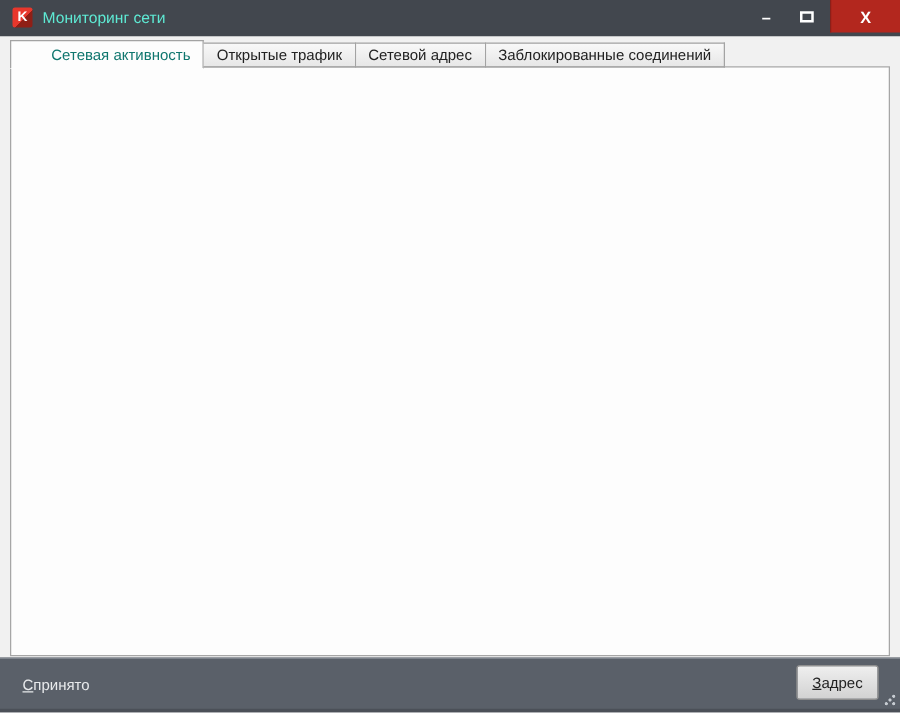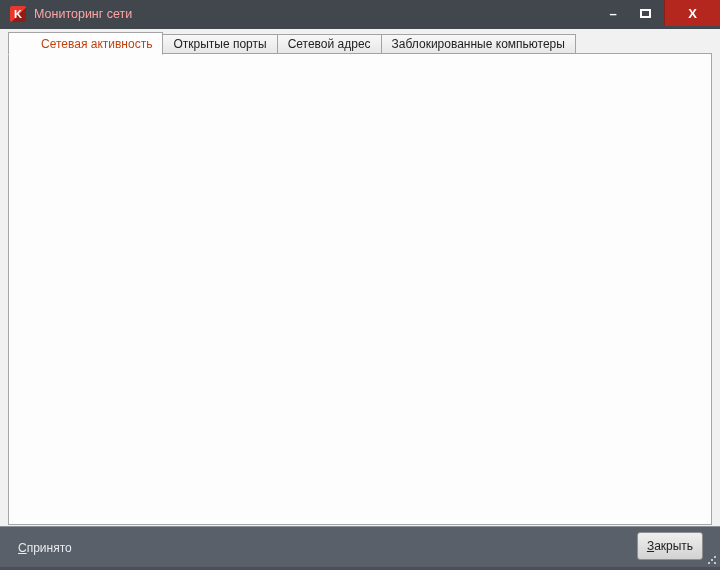--- a/index.html
+++ b/index.html
@@ -4,34 +4,34 @@
 <style>
   * { margin:0; padding:0; box-sizing:border-box; }
   html,body { width:720px; height:570px; overflow:hidden; }
   body { font-family:"Liberation Sans", sans-serif; background:#f1f1f1; position:relative; font-size:12px; color:#1f1f1f; }
 
   
   .titlebar { position:absolute; left:0; top:0; width:720px; height:29px; background:#42474e; }
   .app-icon { position:absolute; left:10px; top:6px; width:16px; height:16px; border-radius:2px;
               background:linear-gradient(135deg,#e8372c 55%,#8f1f16 55%); color:#fff; font-weight:bold;
               font-size:11px; line-height:16px; text-align:center; }
-  .win-title { position:absolute; left:34px; top:7px; color:#fca5a5; font-size:12.5px; }
+  .win-title { position:absolute; left:34px; top:7px; color:#5eead4; font-size:12.5px; }
   .win-btn { position:absolute; top:0; height:26px; display:flex; align-items:center; justify-content:center; cursor:default; }
   .btn-min { left:598px; width:30px; color:#fff; font-weight:bold; font-size:13px; }
   .btn-max { left:630px; width:30px; }
   .btn-max .sq { width:11px; height:9px; border:2px solid #fff; }
   .btn-close { left:664px; width:56px; background:#b3271e; color:#fff; font-weight:bold; font-size:13px; border-left:1px solid #8c1f18; }
 
   
   .tabstrip { position:absolute; left:8px; top:31px; height:23px; display:flex; align-items:flex-end; z-index:3; }
   .tab { height:20px; padding:0 10px; line-height:19px; background:linear-gradient(#f8f8f8,#e7e7e7);
          border:1px solid #a3a3a3; border-left:none; color:#222; white-space:nowrap; }
   .tab:first-child { border-left:1px solid #a3a3a3; }
   .tab.active { height:23px; background:#fdfdfd; border:1px solid #a3a3a3; border-bottom:1px solid #fdfdfd;
-                margin-bottom:-1px; line-height:22px; color:#c2410c;padding-left:32px; }
+                margin-bottom:-1px; line-height:22px; color:#0f766e;padding-left:32px; }
 
   
   .panel { position:absolute; left:8px; top:53px; width:704px; height:472px; background:#fdfdfd; border:1px solid #a6a6a6; z-index:1; }
 
   
   .toolbar-item { position:absolute; display:flex; align-items:center; gap:6px; cursor:default; }
   .tb-rules { left:24px; top:66px; }
   .tb-block { left:166px; top:66px; }
   .tb-filter { right:26px; top:68px; }
   .caret { width:0; height:0; border:4px solid transparent; border-top:5px solid #2b2b2b; margin-top:4px; }
@@ -126,23 +126,23 @@
   <div class="win-title">Мониторинг сети</div>
   <div class="win-btn btn-min">–</div>
   <div class="win-btn btn-max">
       <span class="sq"></span>
     </div>
   <div class="win-btn btn-close">X</div>
 </div>
 
 <div class="tabstrip">
     <div class="tab active">Сетевая активность</div>
-    <div class="tab">Открытые порты</div>
+    <div class="tab">Открытые трафик</div>
     <div class="tab">Сетевой адрес</div>
-    <div class="tab">Заблокированные компьютеры</div>
+    <div class="tab">Заблокированные соединений</div>
   </div>
 
 <div class="panel"></div>
 
 <div class="toolbar-item tb-rules">
   <span class="gear"></span>
   <span>Настройка правил</span>
   <span class="caret"></span>
 </div>
 <div class="toolbar-item tb-block">
@@ -373,16 +373,16 @@
   </div>
 <div class="zoomctl">
   <span class="zc-circle">+</span>
   <span class="zc-plus">+ + +</span>
   <span class="zc-circle">−</span>
 </div>
 
 <div class="footer">
   <div class="help"><span class="accesskey">С</span><span>принято</span></div>
   <div class="close-btn">
-      <span><span class="accesskey">З</span><span>акрыть</span></span>
+      <span><span class="accesskey">З</span><span>адрес</span></span>
     </div>
   <div class="grip"></div>
 </div>
 
 </body></html>

